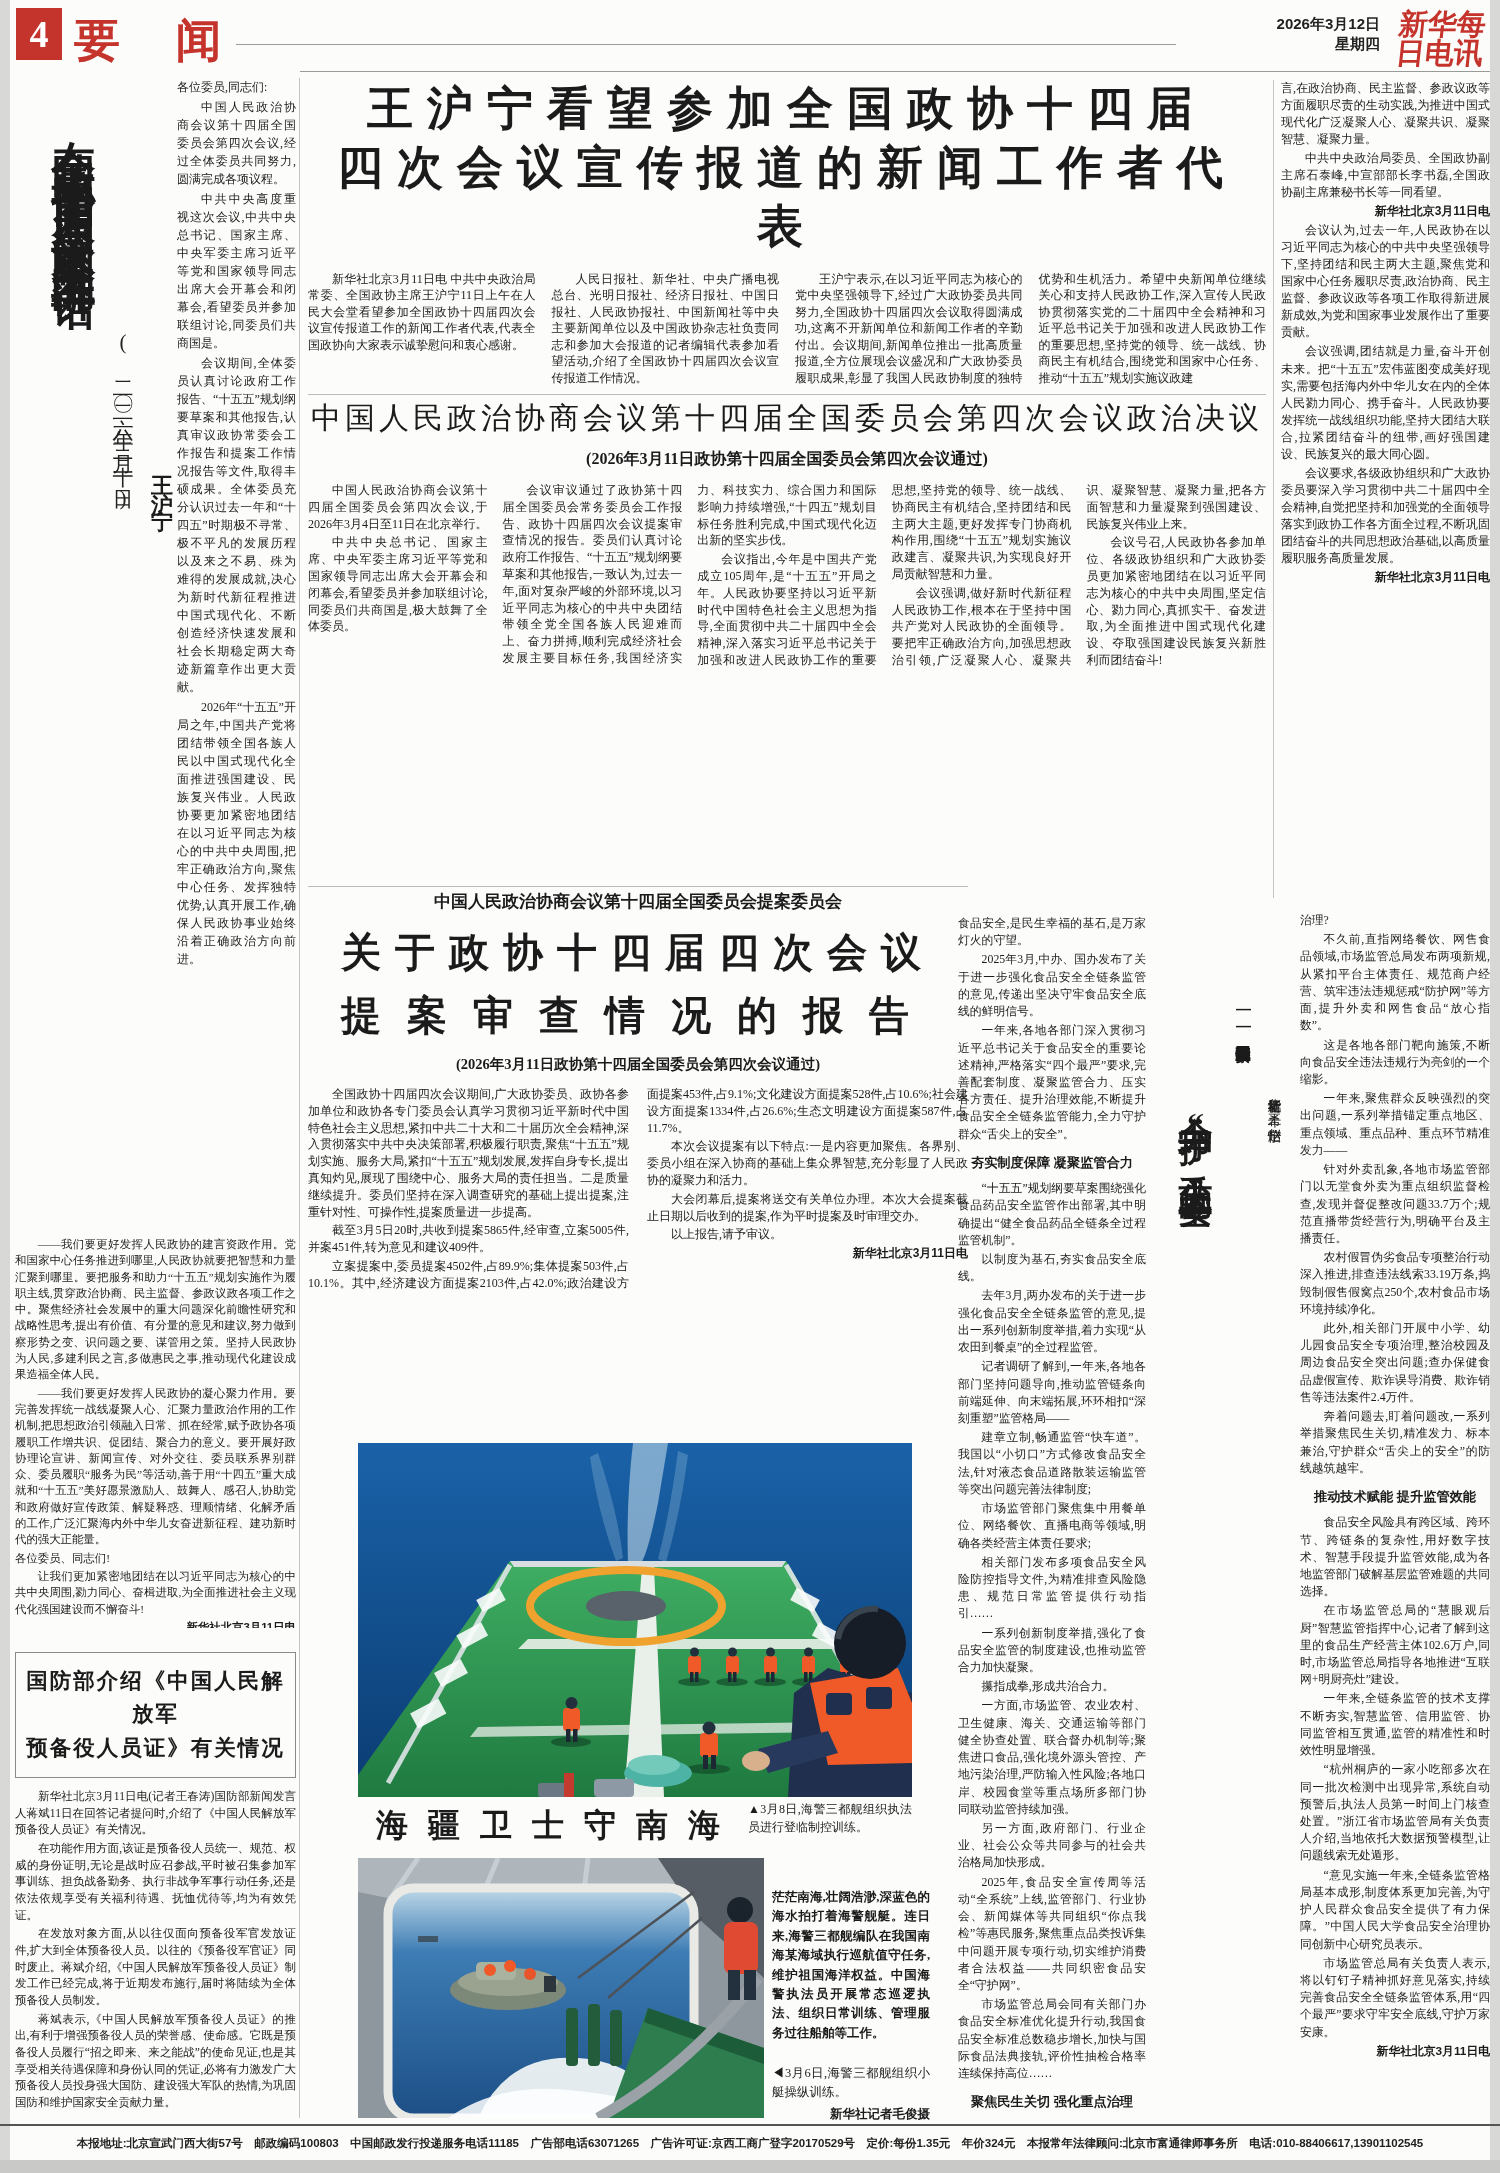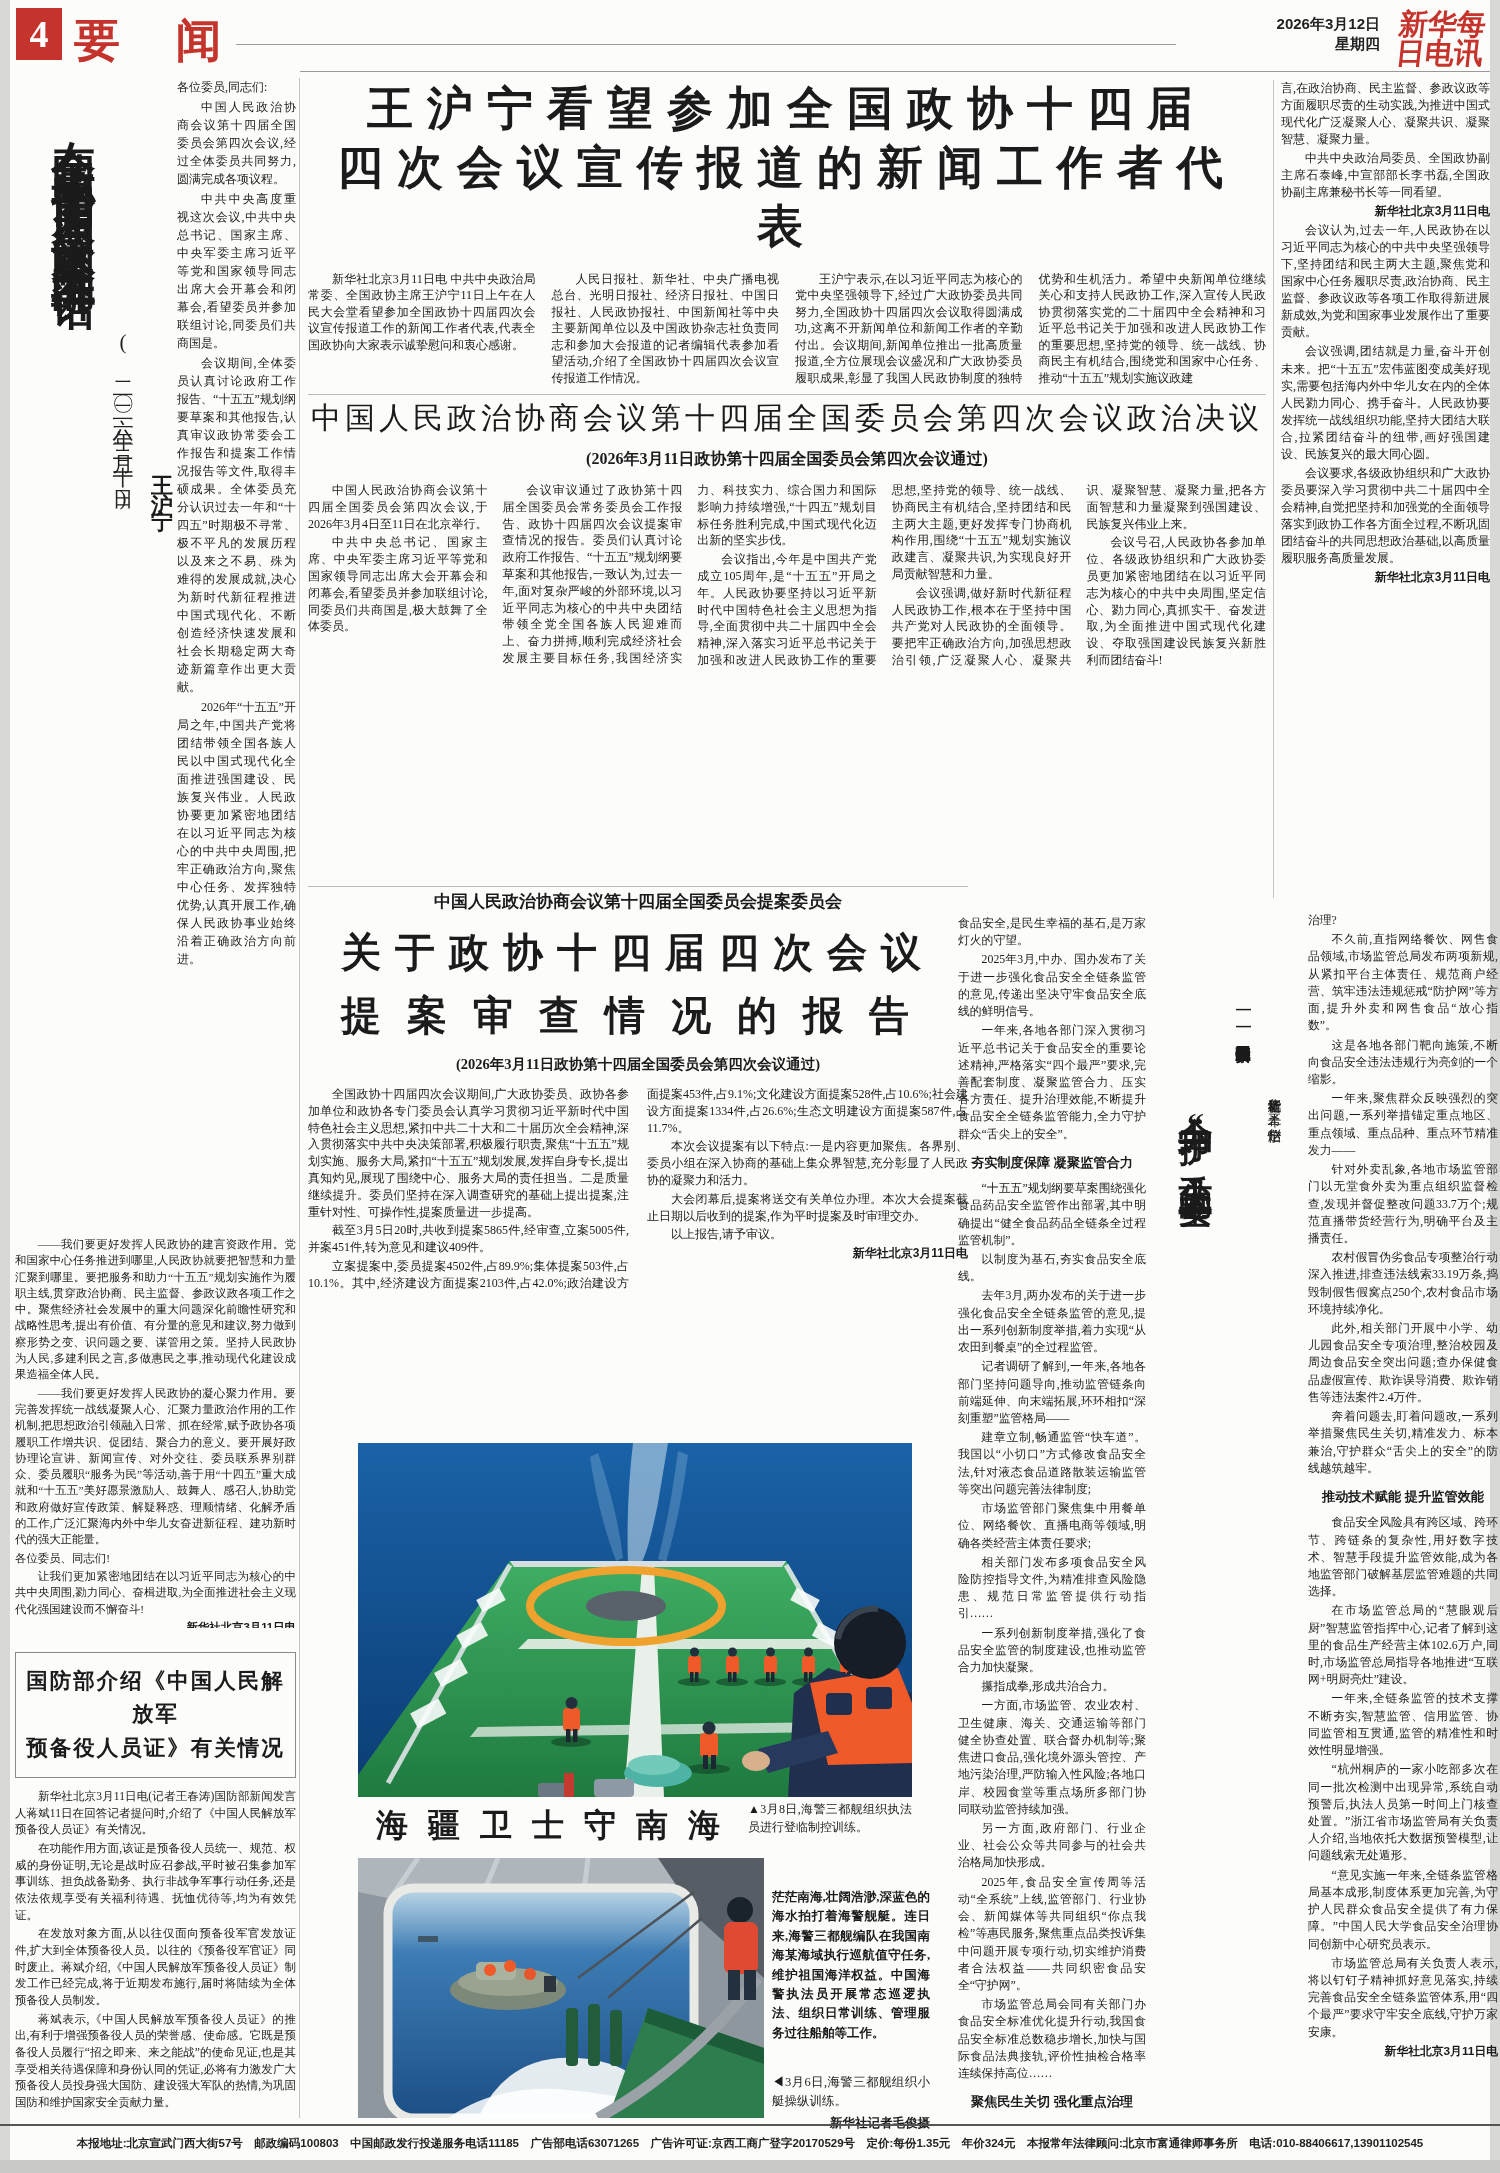--- a/index.html
+++ b/index.html
@@ -58,30 +58,30 @@
   .prop-sub{text-align:center;font-weight:bold;font-size:14.5px;margin-top:12px;}
   .prop-body{margin-top:12px;column-count:2;column-gap:18px;height:302px;overflow:hidden;
              font-size:12px;line-height:1.4;}
   
   .food-colA{left:958px;top:915px;width:188px;height:1202px;overflow:hidden;font-size:11.8px;line-height:1.46;}
   .food-vh{left:1152px;top:912px;width:66px;height:478px;font-size:34px;font-weight:bold;
            letter-spacing:4px;text-align:center;}
   .food-vsub{left:1224px;top:1000px;width:28px;height:430px;font-size:15px;font-weight:bold;
              font-family:"Liberation Sans",sans-serif;}
   .food-vby{left:1257px;top:1088px;width:26px;height:340px;font-size:13.5px;}
-  .food-colB{left:1300px;top:912px;width:190px;height:1205px;overflow:hidden;font-size:11.8px;line-height:1.46;margin-left:8px;}
+  .food-colB{left:1300px;top:912px;width:190px;height:1205px;overflow:hidden;font-size:11.8px;line-height:1.46;}
   
   .photo1{left:358px;top:1443px;width:554px;height:354px;overflow:hidden;}
   .photo-title{left:358px;top:1804px;width:400px;text-align:center;font-weight:bold;font-size:32px;
                letter-spacing:20px;}
   .cap-top{left:748px;top:1800px;width:164px;font-size:12px;line-height:1.5;}
   .photo2{left:358px;top:1858px;width:406px;height:260px;overflow:hidden;}
   .midstrip{left:772px;top:1888px;width:158px;font-size:12.5px;line-height:1.55;}
   .midstrip .intro{font-weight:bold;}
-  .midstrip .cap{margin-top:30px;}
+  .midstrip .cap{margin-top:21px;}
   .midstrip .capcredit{text-indent:0;text-align:right;font-weight:bold;}
   
   .footer-rule{left:0;top:2124px;width:1500px;height:2px;background:#555;}
   .footer{left:0;top:2136px;width:1500px;text-align:center;font-family:"Liberation Sans",sans-serif;
           font-weight:bold;font-size:11.5px;color:#222;}
   .bottombar{left:0;top:2160px;width:1500px;height:13px;background:#c9c9c7;}
   svg{display:block;}
 </style>
 </head>
 <body>

